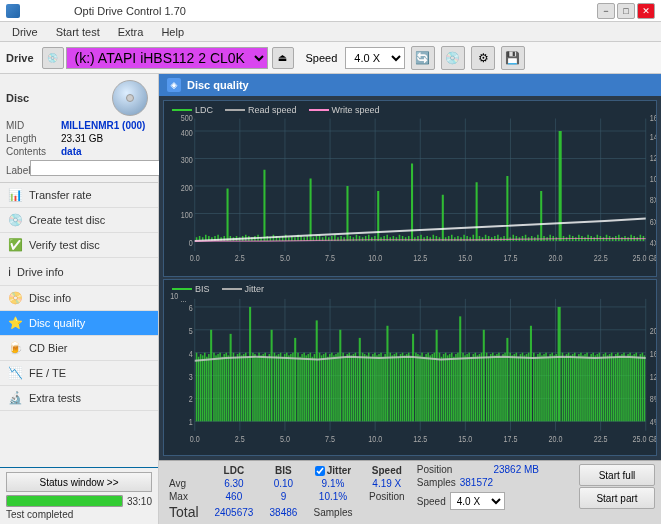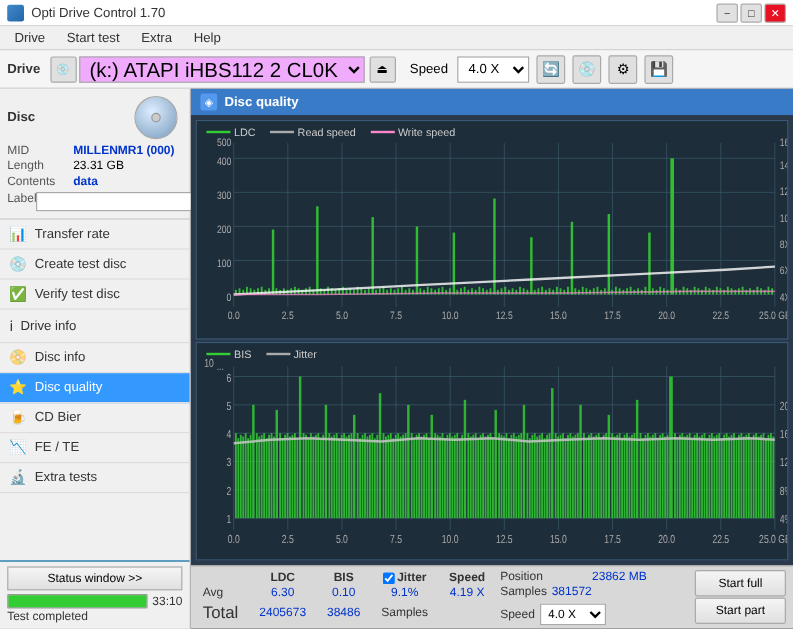--- a/index.html
+++ b/index.html
@@ -27,21 +27,21 @@
       display: flex;
       align-items: center;
       gap: 6px;
     }
     .titlebar-icon {
       width: 14px;
       height: 14px;
       background: linear-gradient(135deg, #4488cc, #2266aa);
       border-radius: 2px;
     }
-    .titlebar-title { font-size: 11px; color: #333; }
+    .titlebar-title { font-size: 11px; color: #333; margin-left: 48px; }
     .titlebar-controls {
       display: flex;
       gap: 2px;
     }
     .titlebar-btn {
       width: 18px;
       height: 16px;
       background: #e1e1e1;
       border: 1px solid #aaa;
       border-radius: 2px;
@@ -93,25 +93,25 @@
       height: 22px;
       background: #e0e0e0;
       border: 1px solid #aaa;
       border-radius: 2px;
       display: flex;
       align-items: center;
       justify-content: center;
       font-size: 9px;
     }
     .drive-dropdown {
-      background: #f0abfc;
+      background: #d946ef;
       border: 1px solid #aaa;
       height: 22px;
       padding: 0 4px;
-      font-size: 17px;
+      font-size: 14px;
       min-width: 180px;
     }
     .eject-btn {
       width: 22px;
       height: 22px;
       background: #e0e0e0;
       border: 1px solid #aaa;
       border-radius: 2px;
       display: flex;
       align-items: center;
@@ -193,21 +193,21 @@
     }
 
     .disc-info-table { width: 100%; font-size: 10px; }
     .disc-info-row { display: flex; align-items: baseline; margin-bottom: 2px; }
     .disc-info-key { color: #555; width: 55px; flex-shrink: 0; }
     .disc-info-val { color: #0033cc; font-weight: bold; }
     .disc-info-val.black { color: #000; font-weight: normal; }
 
     .label-row {
       display: flex;
-      align-items: flex-start;
+      align-items: flex-end;
       margin-top: 3px;
     }
     .label-key { color: #555; font-size: 10px; width: 55px; }
     .label-input {
       flex: 1;
       height: 16px;
       border: 1px solid #aaa;
       font-size: 10px;
       padding: 0 2px;
       background: white;
@@ -1038,20 +1038,29 @@
             </thead>
             <tbody>
               <tr>
                 <td style="padding:1px 4px;color:#333;font-size:10px;">Avg</td>
                 <td style="padding:1px 6px;text-align:center;color:#0033cc;font-size:10px;">6.30</td>
                 <td style="padding:1px 6px;text-align:center;color:#0033cc;font-size:10px;">0.10</td>
                 <td style="padding:1px 6px;text-align:center;color:#0033cc;font-size:10px;">9.1%</td>
                 <td style="padding:1px 6px;text-align:center;color:#0033cc;font-size:10px;">4.19 X</td>
               </tr>
               <tr>
+                <td style="padding:1px 4px;color:#333;font-size:10px;">Max</td>
+                <td style="padding:1px 6px;text-align:center;color:#0033cc;font-size:10px;">460</td>
+                <td style="padding:1px 6px;text-align:center;color:#0033cc;font-size:10px;">9</td>
+                <td style="padding:1px 6px;text-align:center;color:#0033cc;font-size:10px;">10.1%</td>
+                <td style="padding:1px 6px;text-align:center;color:#333;font-size:10px;">
+                  <span>Position</span>
+                </td>
+              </tr>
+              <tr>
                 <td style="padding:1px 4px;color:#333;font-size:14px;">Total</td>
                 <td style="padding:1px 6px;text-align:center;color:#0033cc;font-size:10px;">2405673</td>
                 <td style="padding:1px 6px;text-align:center;color:#0033cc;font-size:10px;">38486</td>
                 <td style="padding:1px 6px;text-align:center;color:#333;font-size:10px;">
                   <span>Samples</span>
                 </td>
                 <td style="padding:1px 6px;text-align:center;font-size:10px;"></td>
               </tr>
             </tbody>
           </table>

